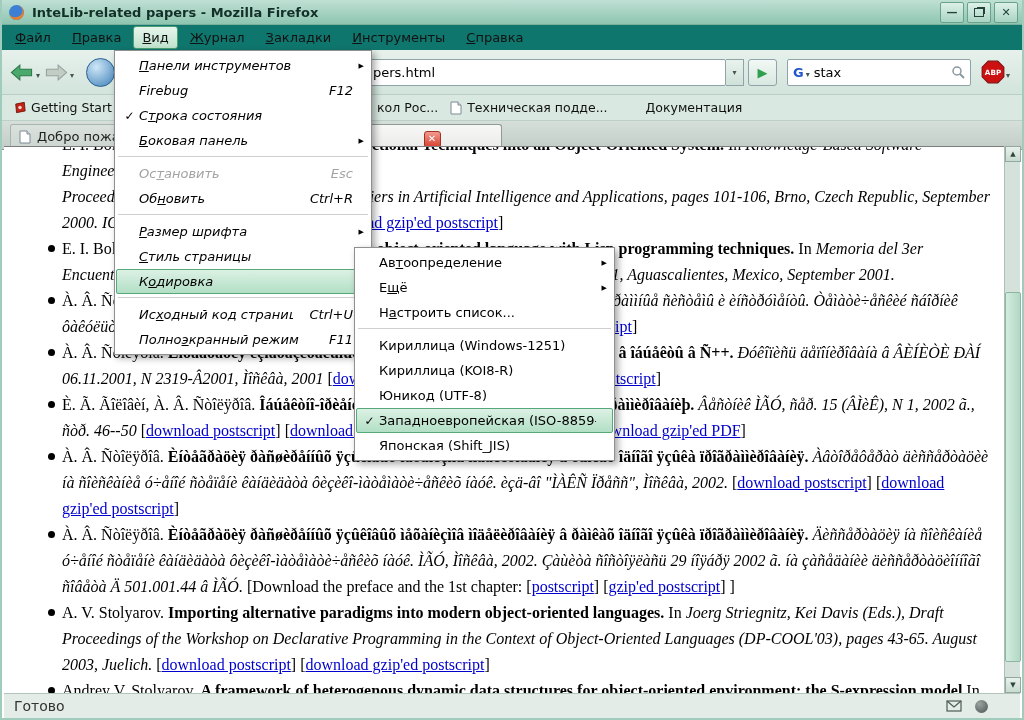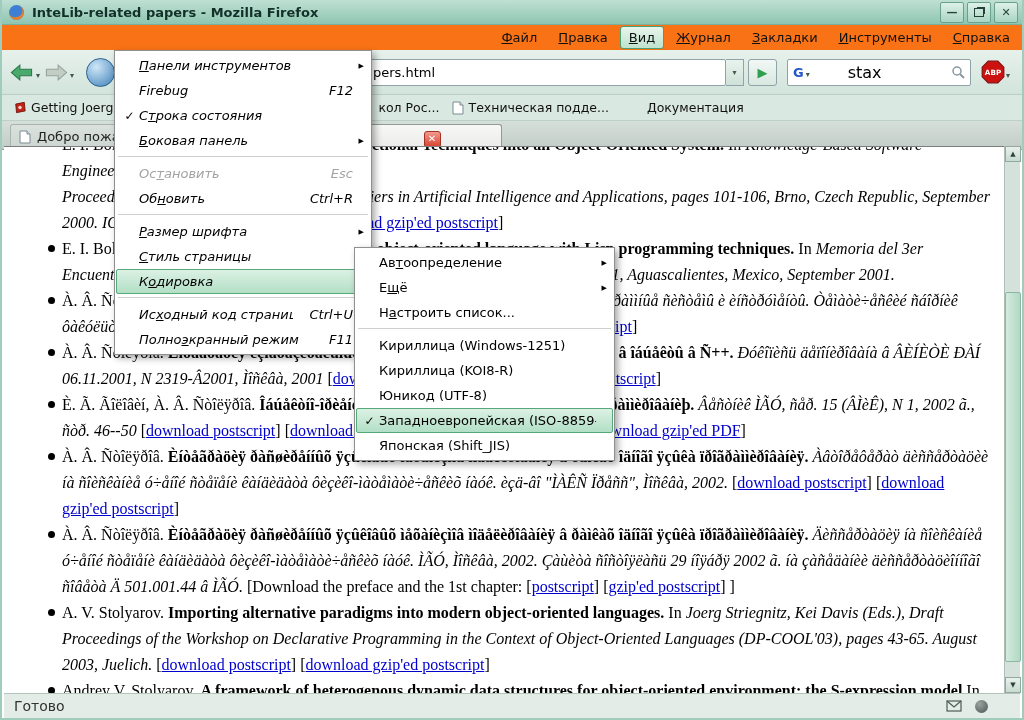--- a/index.html
+++ b/index.html
@@ -14,21 +14,21 @@
   .ff-logo{width:17px;height:17px;margin-left:2px;}
   .titlebar .title{font-weight:bold;font-size:13px;color:#123028;margin-left:7px;flex:1;
                    white-space:nowrap;overflow:hidden;}
   .win-btn{width:22px;height:19px;margin-left:3px;background:linear-gradient(#ddf1e8,#a9d4c3);
            border:1px solid #69a18c;border-radius:2px;display:flex;align-items:center;
            justify-content:center;font-size:11px;font-weight:bold;color:#23413a;}
   .win-btn span{line-height:1;}
   .restore-glyph{width:8px;height:7px;border:1px solid #23413a;box-shadow:2px -2px 0 -1px #23413a;}
 
   
-  .menubar{height:25px;background:#f97316;display:flex;align-items:center;padding-left:4px;font-size:13px;color:#111;justify-content:flex-end;}
+  .menubar{height:25px;background:#0f766e;display:flex;align-items:center;padding-left:4px;font-size:13px;color:#111;}
   .menu-item{padding:3px 8px;margin-right:3px;border:1px solid transparent;border-radius:3px;white-space:nowrap;}
   .menu-item.active{background:linear-gradient(#e7f5ec,#bfe3cd);border-color:#4e9e75;}
 
   
   .toolbar{height:44px;background:linear-gradient(#e7f1ec,#d2e4dc);display:flex;align-items:center;
            padding:0 8px;border-bottom:1px solid #b9cfc6;}
   .nav-btn{display:flex;align-items:center;margin-right:1px;}
   .caret{font-size:8px;color:#44564f;margin:6px 4px 0 1px;}
   .reload-circle{width:27px;height:27px;border-radius:50%;margin-left:8px;
                  background:radial-gradient(circle at 35% 30%,#cfe7f7,#3d7fb8);border:1px solid #2a6090;}
@@ -38,22 +38,22 @@
                 padding:0 4px 0 243px;background:transparent;color:#000;}
   .url-caret{width:17px;height:25px;border:1px solid #8fa3a8;border-left:none;
              background:linear-gradient(#e9f3ee,#cfe1d9);display:flex;align-items:center;justify-content:center;}
   .go-btn{width:27px;height:25px;margin-left:4px;border:1px solid #8fa3a8;border-radius:3px;
           background:linear-gradient(#f2f8f5,#d8e8e0);display:flex;align-items:center;justify-content:center;
           color:#2f9e4f;font-size:13px;}
   .searchbox{width:182px;height:25px;background:#fff;border:1px solid #8fa3a8;border-radius:2px;
              margin-left:10px;display:flex;align-items:center;}
   .g-badge{font-size:13px;font-weight:bold;color:#2255cc;padding:0 2px 0 5px;}
   .searchbox .caret{margin:4px 2px 0 0;}
-  .searchbox input{border:none;outline:none;flex:1;min-width:0;font-size:16px;
-                   font-family:"DejaVu Sans",sans-serif;color:#000;background:transparent;margin-left:34px;}
+  .searchbox input{border:none;outline:none;flex:1;min-width:0;font-size:13px;
+                   font-family:"DejaVu Sans",sans-serif;color:#000;background:transparent;}
   .search-mag{margin:0 5px;}
   .abp-btn{display:flex;align-items:center;margin-left:10px;}
 
   
   .bookmarksbar{height:25px;background:#d9e8e1;display:flex;align-items:center;font-size:12.5px;
                 color:#111;padding-left:6px;border-bottom:1px solid #bbd0c7;}
   .bm{display:flex;align-items:center;gap:5px;padding:2px 6px;white-space:nowrap;}
   .bm.after-menu{margin-left:253px;}
   .bm.gap{margin-left:26px;}
 
@@ -189,21 +189,21 @@
   </div>
 
   <div class="bookmarksbar" id="bookmarksbar">
       <div class="bm">
         <span style="display: flex;">
           <svg width="12" height="13" viewBox="0 0 14 14">
             <path d="M2 3 L12 1 L13 11 L3 13 Z" fill="#c32315" stroke="#6e1208"></path>
             <circle cx="7" cy="7" r="2" fill="#f3d8d4"></circle>
           </svg>
         </span>
-        <span>Getting Joerg</span>
+        <span>Getting Start</span>
       </div>
       <div class="bm after-menu">
         <span>кол Рос...</span>
       </div>
       <div class="bm">
         <span style="display: flex;">
           <svg width="12" height="14" viewBox="0 0 12 14">
             <path d="M1 1 H8 L11 4 V13 H1 Z" fill="#fff" stroke="#7d8a94"></path>
             <path d="M8 1 L8 4 L11 4" fill="#dbe3e8" stroke="#7d8a94"></path>
           </svg>

